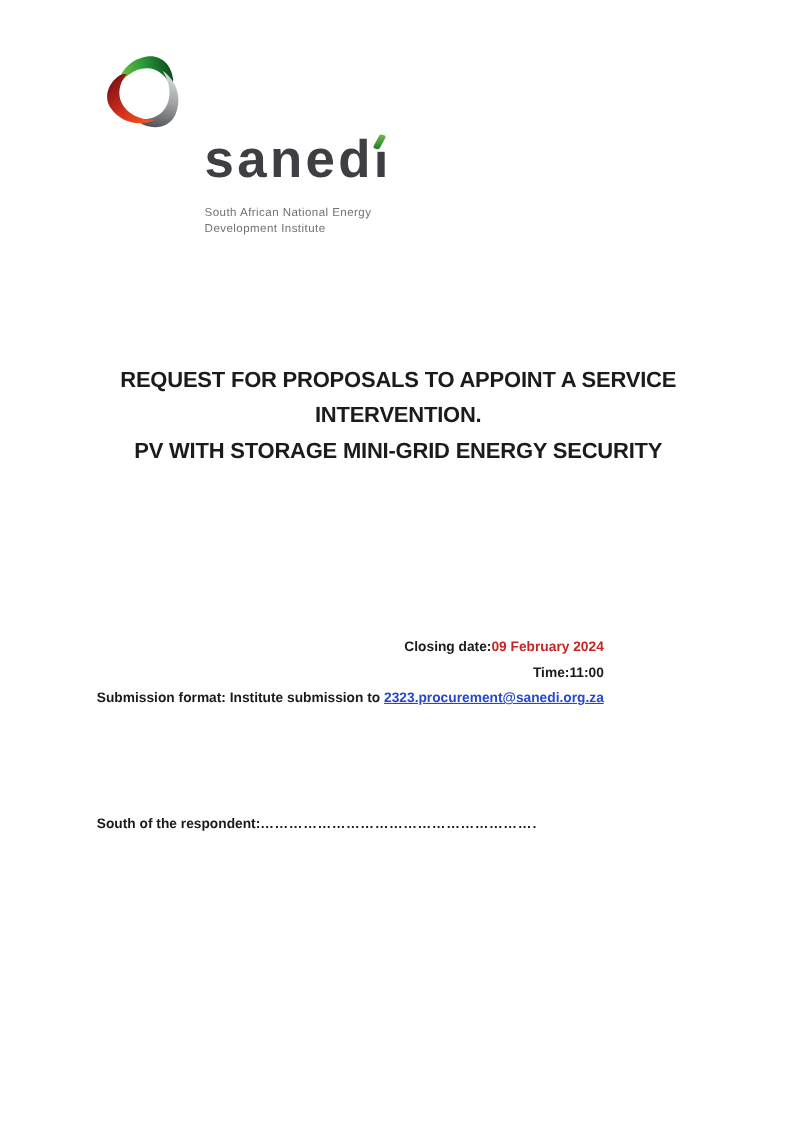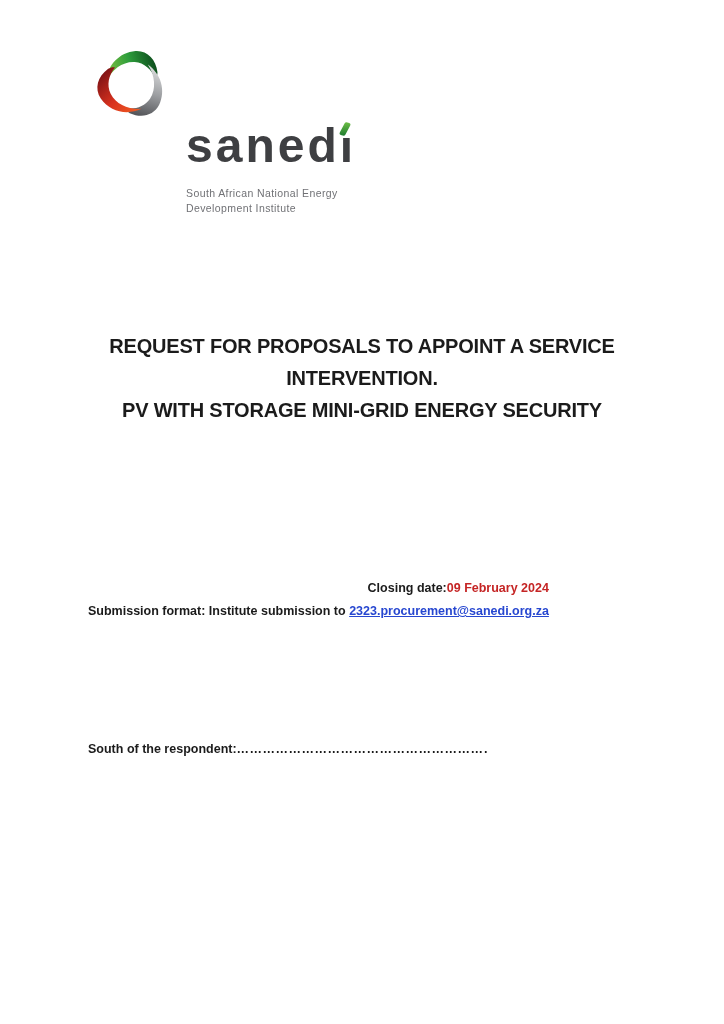--- a/index.html
+++ b/index.html
@@ -164,20 +164,23 @@
     <div>REQUEST FOR PROPOSALS TO APPOINT A SERVICE</div>
     <div>INTERVENTION.</div>
     <div>PV WITH STORAGE MINI-GRID ENERGY SECURITY</div>
   </section>
 
   <section class="details">
     <div class="row">
       <span class="label">Closing date:</span><span class="value-red">09 February 2024</span>
     </div>
     <div class="row">
+      <span class="label">Time:</span><span>11:00</span>
+    </div>
+    <div class="row">
       <span>Submission format: Institute submission to </span><a class="email" href="#">2323.procurement@sanedi.org.za</a>
     </div>
   </section>
 
   <section class="respondent">
     <span>South of the respondent:</span><span class="dots">……………………………………………………………………………………………………</span>
   </section>
 
 </div>
 

